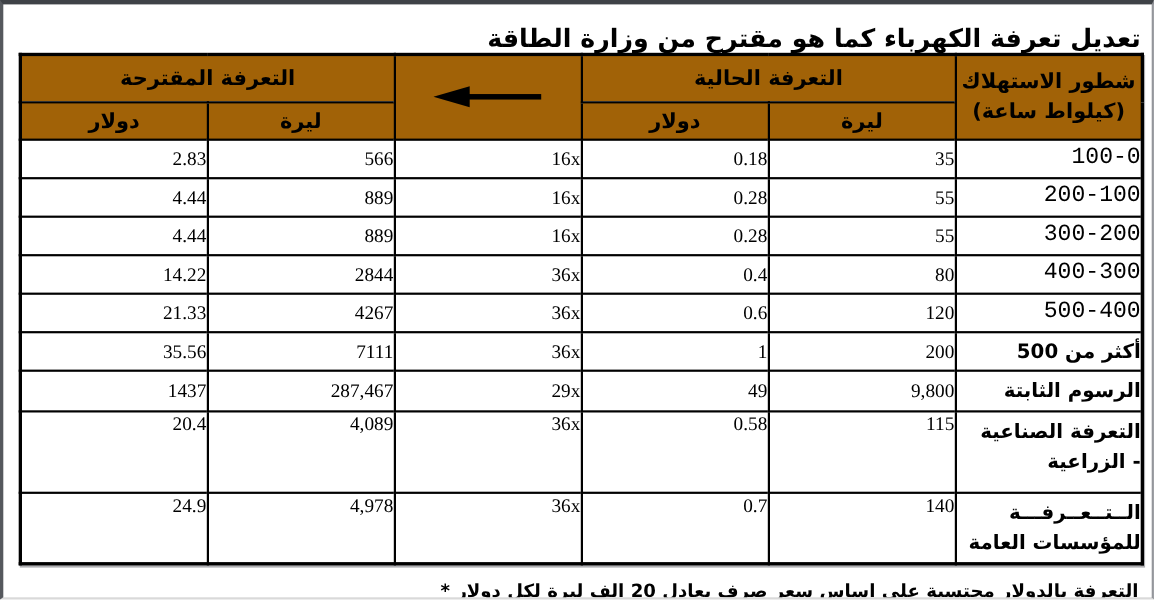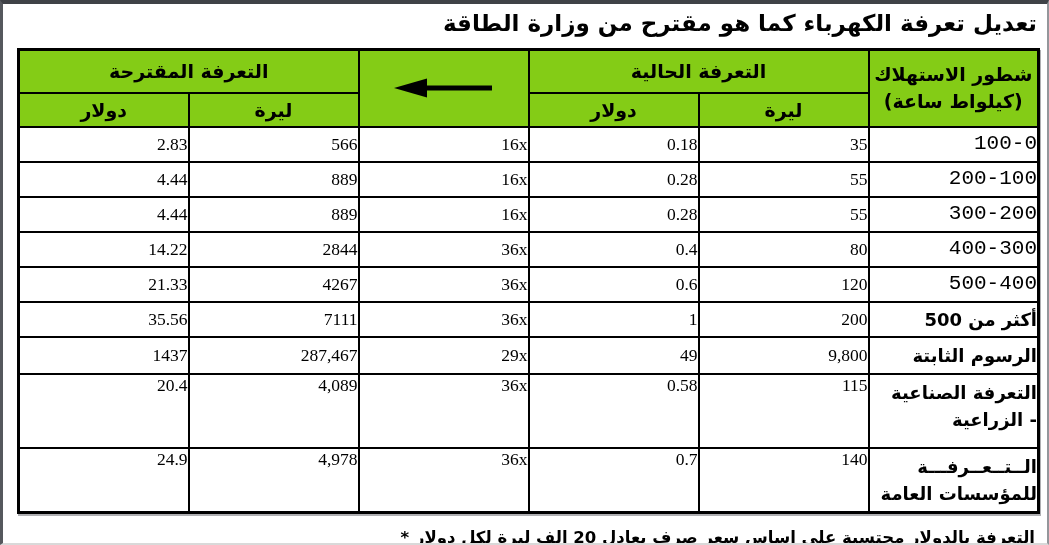--- a/index.html
+++ b/index.html
@@ -8,42 +8,42 @@
     background:#ffffff;
     font-family:"DejaVu Sans",sans-serif;
     color:#000;
     box-sizing:border-box;
     border-top:4px solid #3f4247;
     border-left:3px solid #55585d;
     border-right:2px solid #94969b;
     border-bottom:2px solid #d9d9d9;
   }
   .title{
-    position:absolute;top:6px;right:10px;
+    position:absolute;top:19px;right:10px;
     direction:rtl;text-align:right;
     font-size:23px;font-weight:bold;letter-spacing:0px;
     white-space:nowrap;
   }
   table.tariff{
     position:absolute;top:44px;left:14px;
     width:1021px;
     border-collapse:collapse;table-layout:fixed;
     direction:rtl;
     border:3px solid #000;
     box-shadow:1px 2px 0 rgba(110,110,115,.55);
   }
   table.tariff col{width:170px;}
   table.tariff th,table.tariff td{
     border:2px solid #000;
     padding:0;
     vertical-align:middle;
     overflow:hidden;
   }
   table.tariff th{
-    background:#84cc16;
+    background:#a16207;
     font-weight:bold;
     font-size:19px;
     text-align:center;
   }
   th.tiers-head{
     text-align:right;padding:2px 8px 2px 2px;line-height:1.45;
   }
   tr.hr1{height:43px;}
   tr.hr2{height:34px;}
   tr.dr{height:35px;}

